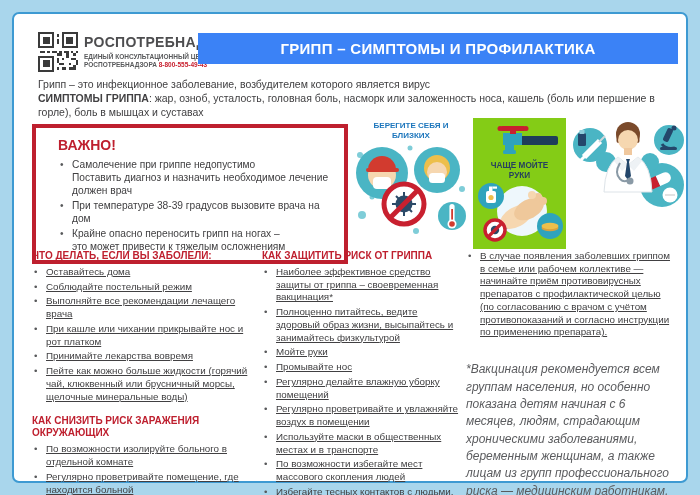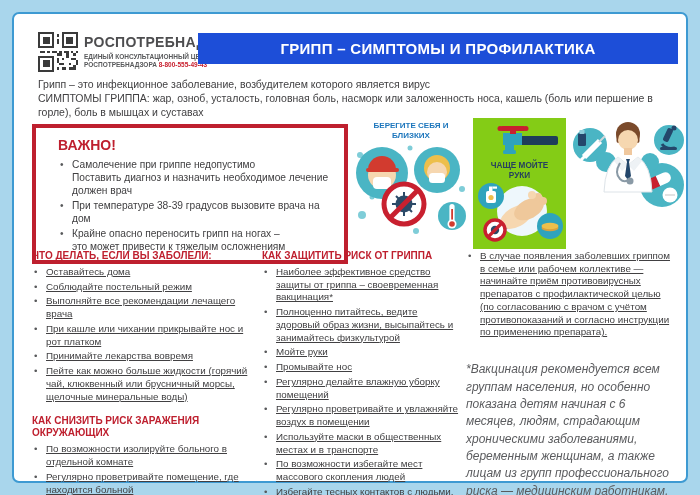--- a/index.html
+++ b/index.html
@@ -17,27 +17,27 @@
     border-radius:7px;
   }
   
   .qr { position:absolute; left:24px; top:18px; width:40px; height:40px; }
   .logo-text { position:absolute; left:70px; top:20px; }
   .org-name { font-size:14px; font-weight:bold; color:#4d4d4f; letter-spacing:.3px; }
   .org-sub  { font-size:6.5px; font-weight:bold; color:#58595b; margin-top:2.5px; line-height:1.35; }
   .org-sub .phone { color:#c8202f; }
   .banner {
     position:absolute; left:184px; top:19px; right:8px; height:31px;
-    background:#1d4ed8; color:#ffffff;
+    background:#3b82f6; color:#ffffff;
     display:flex; align-items:center; justify-content:center;
     font-size:15px; font-weight:bold; letter-spacing:.3px;
   }
   
   .intro { position:absolute; left:24px; top:63px; right:20px; font-size:10.5px; color:#414042; line-height:14px; }
-  .intro b { font-weight:normal;text-align:center; }
+  .intro b { font-weight:bold;text-align:center; }
   
   .imp-box {
     position:absolute; left:18px; top:110px; width:316px; height:140px;
     border:4px solid #be1f2e; padding:9px 14px 0 22px; background:#fff;
   }
   .imp-title { color:#be1f2e; font-weight:bold; font-size:14px; margin-bottom:5px; }
   .imp-box ul { list-style:none; }
   .imp-box li {
     font-size:10.2px; color:#414042; line-height:1.28; margin-bottom:2px;
     padding-left:14px; position:relative; white-space:pre-line;

